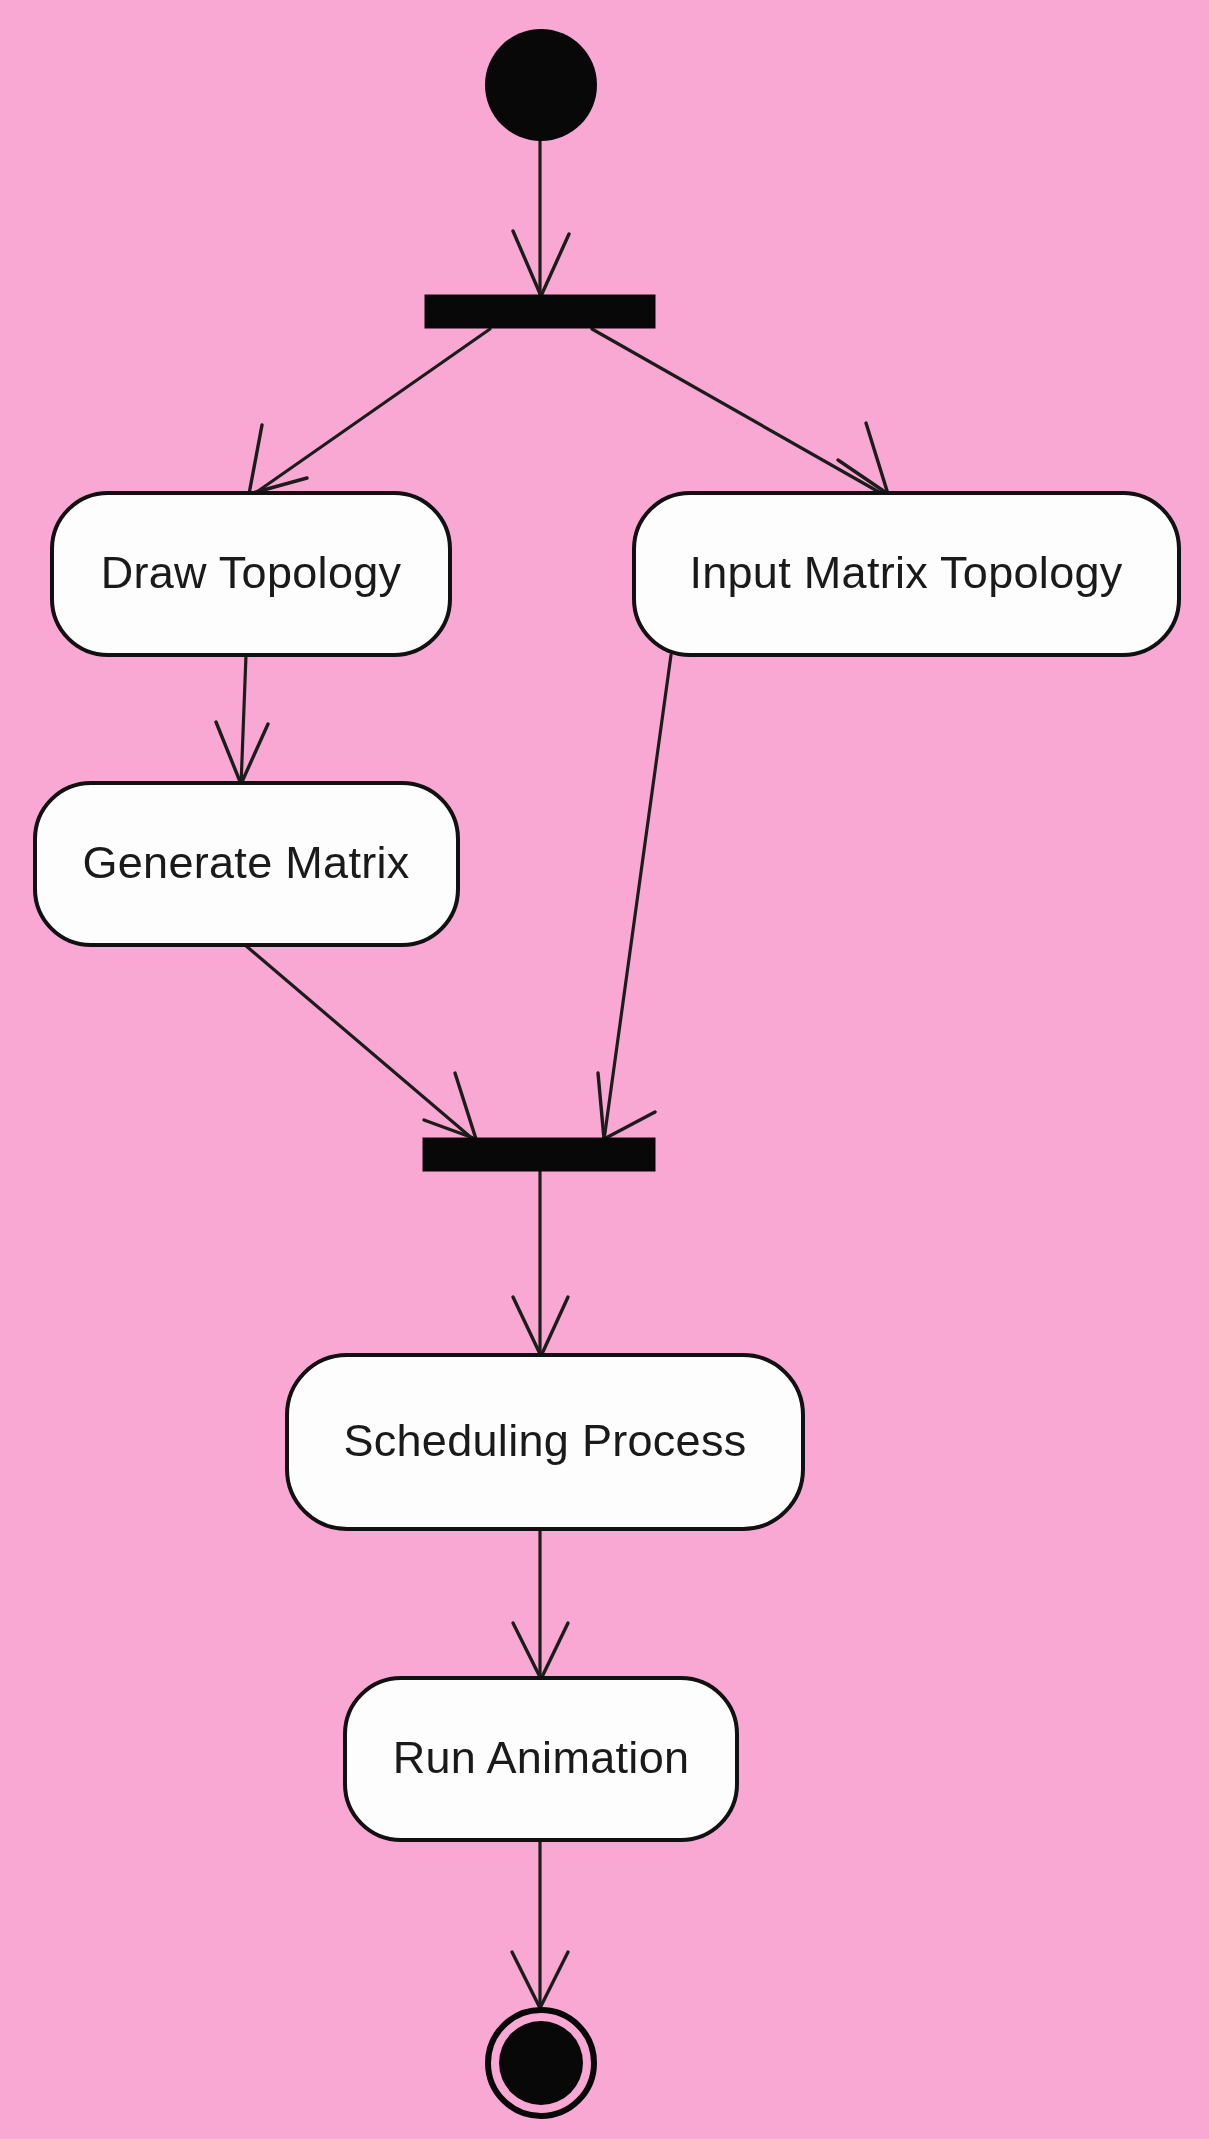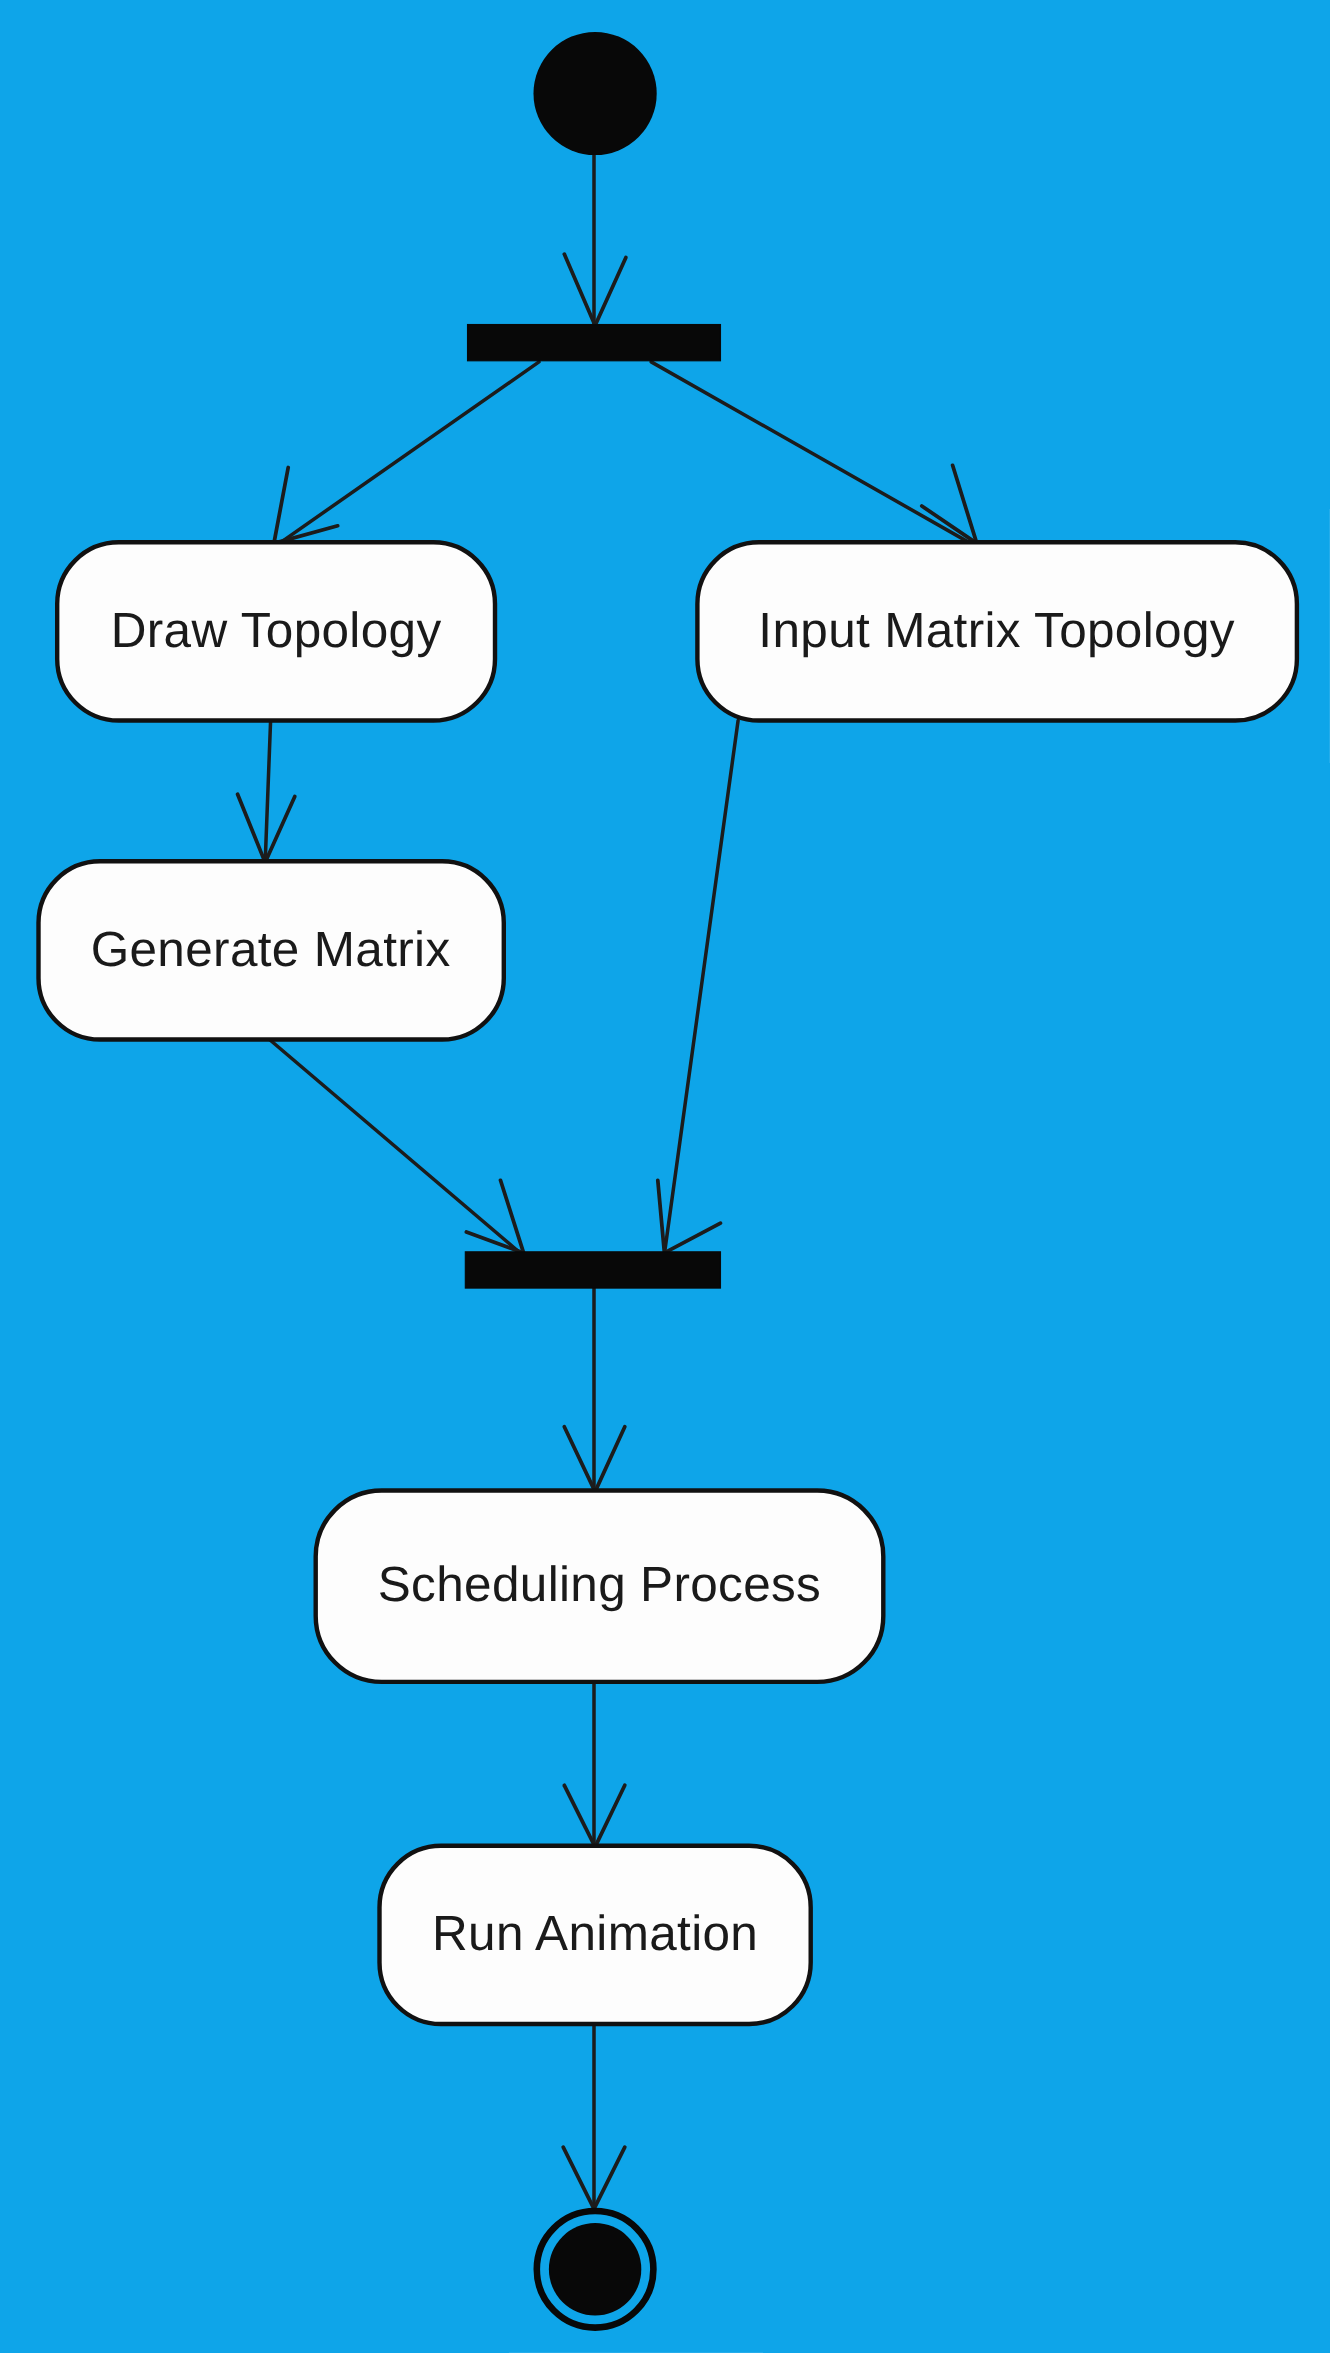--- a/index.html
+++ b/index.html
@@ -60,21 +60,21 @@
   }
   .node-ring {
     fill: none;
     stroke: #080808;
     stroke-width: 6;
   }
 </style>
 </head>
 <body>
 
-<div id="diagram-root" style="width: 1209px; height: 2139px; background: #0ea5e9;">
+<div id="diagram-root" style="width: 1209px; height: 2139px; background: #f9a8d4;">
   <svg id="diagram-svg" viewBox="0 0 1209 2139" xmlns="http://www.w3.org/2000/svg">
 
     <g>
       <line class="flow-line" x1="540" y1="141" x2="540" y2="297"></line>
       <path class="arrow-stroke" d="M 513 231 L 541 296"></path>
       <path class="arrow-stroke" d="M 569 234 L 541 296"></path>
     </g>
 
     <g>
       <line class="flow-line" x1="490" y1="329" x2="251" y2="496"></line>

